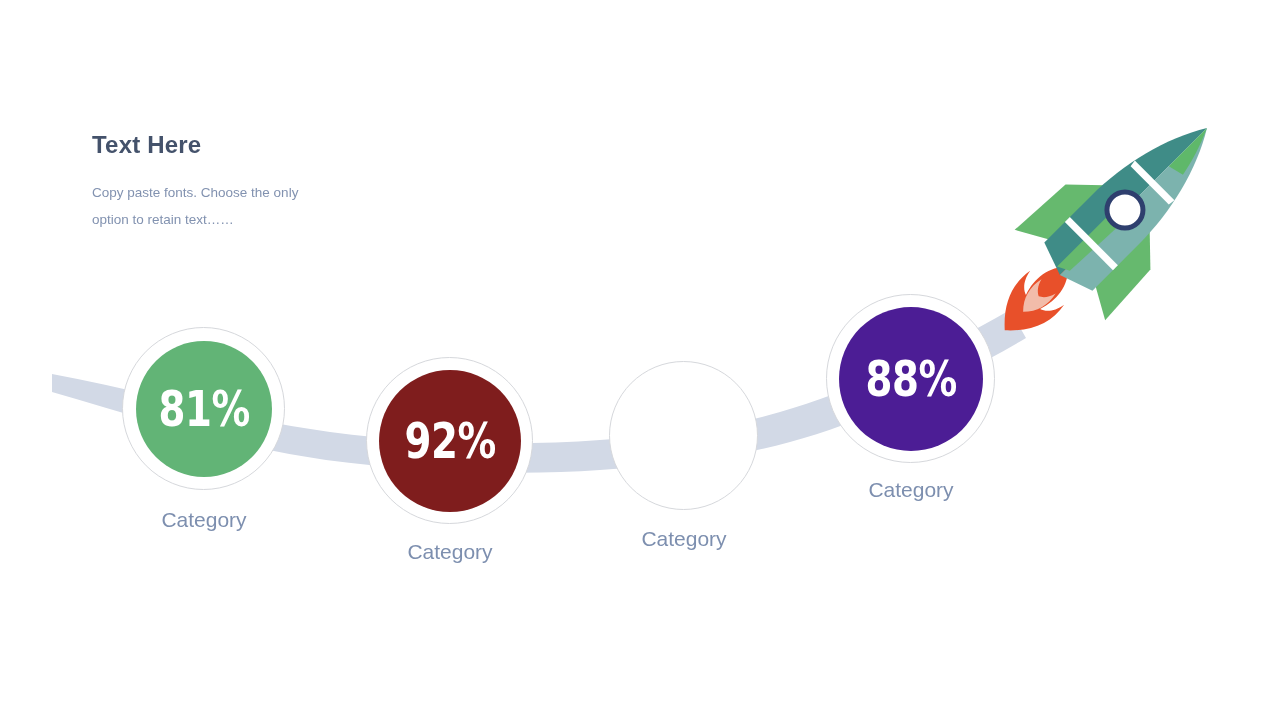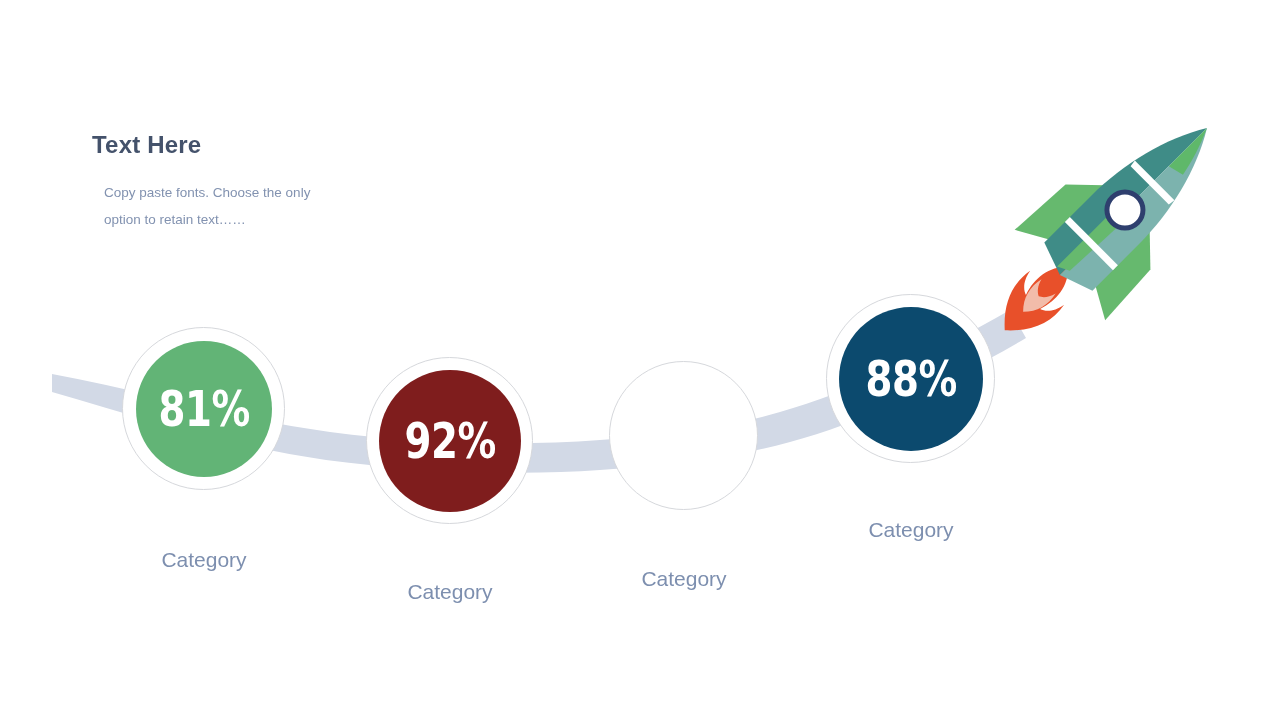--- a/index.html
+++ b/index.html
@@ -34,21 +34,21 @@
     font-weight: bold;
     color: #44526b;
     letter-spacing: 0.2px;
     margin: 0 0 22px 0;
     line-height: 1.1;
   }
   #subtitle {
     font-size: 13.5px;
     color: #8292b0;
     line-height: 1.95;
-    margin: 12px;
+    margin: 0;
     max-width: 235px;
   }
 
   
   #path-layer, #rocket-layer {
     position: absolute;
     left: 0; top: 0;
     width: 1280px;
     height: 720px;
     pointer-events: none;
@@ -81,21 +81,20 @@
     line-height: 1;
     white-space: nowrap;
   }
   .cat-label {
     position: absolute;
     color: #7d8faf;
     font-size: 21px;
     text-align: center;
     white-space: nowrap;
     line-height: 1;
-    margin-top: 40px;
   }
 </style>
 </head>
 <body>
 
 <div id="slide">
 
   <svg id="path-layer" viewBox="0 0 1280 720">
     <path id="connector-path" d="M 52,374
              C 150,392 230,418 330,432
@@ -128,21 +127,21 @@
           <div class="pct" style="font-size: 50px;">92%</div>
         </div>
         <div class="cat-label" style="color: rgb(125, 143, 175); left: -60px; width: 288px; top: 184px;">Category</div>
       </div>
       <div class="node" style="left: 609px; top: 361px; width: 150px; height: 150px;">
         <div class="ring" style="width: 147px; height: 147px; border-color: rgb(214, 216, 220);"></div>
         <div class="cat-label" style="color: rgb(125, 143, 175); left: -60px; width: 270px; top: 167px;">Category</div>
       </div>
       <div class="node" style="left: 826px; top: 294px; width: 170px; height: 170px;">
         <div class="ring" style="width: 167px; height: 167px; border-color: rgb(214, 216, 220);"></div>
-        <div class="disc" style="left: 13px; top: 13px; width: 144px; height: 144px; background: #0c4a6e;">
+        <div class="disc" style="left: 13px; top: 13px; width: 144px; height: 144px; background: #4c1d95;">
           <div class="pct" style="font-size: 50px;">88%</div>
         </div>
         <div class="cat-label" style="color: rgb(125, 143, 175); left: -60px; width: 290px; top: 185px;">Category</div>
       </div>
     </div>
 
   <svg id="rocket-layer" viewBox="0 0 1280 720">
     <g transform="translate(1120,215) rotate(45) translate(-1120,-215)">
 
       <path d="M 1088,205 L 1060,232 L 1056,300 L 1088,282 Z" fill="#66b96e"></path>

